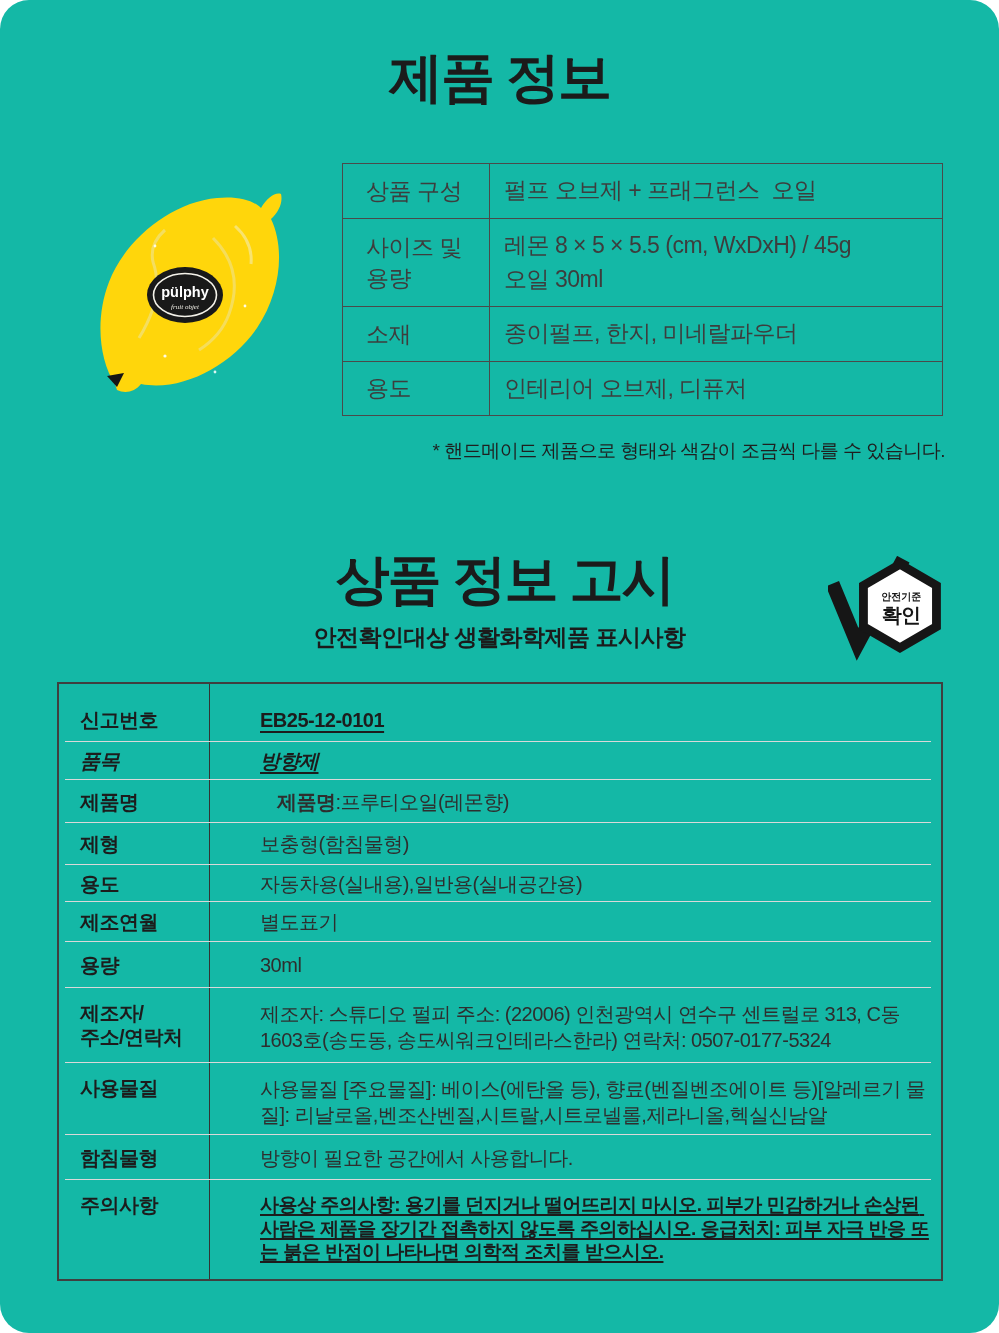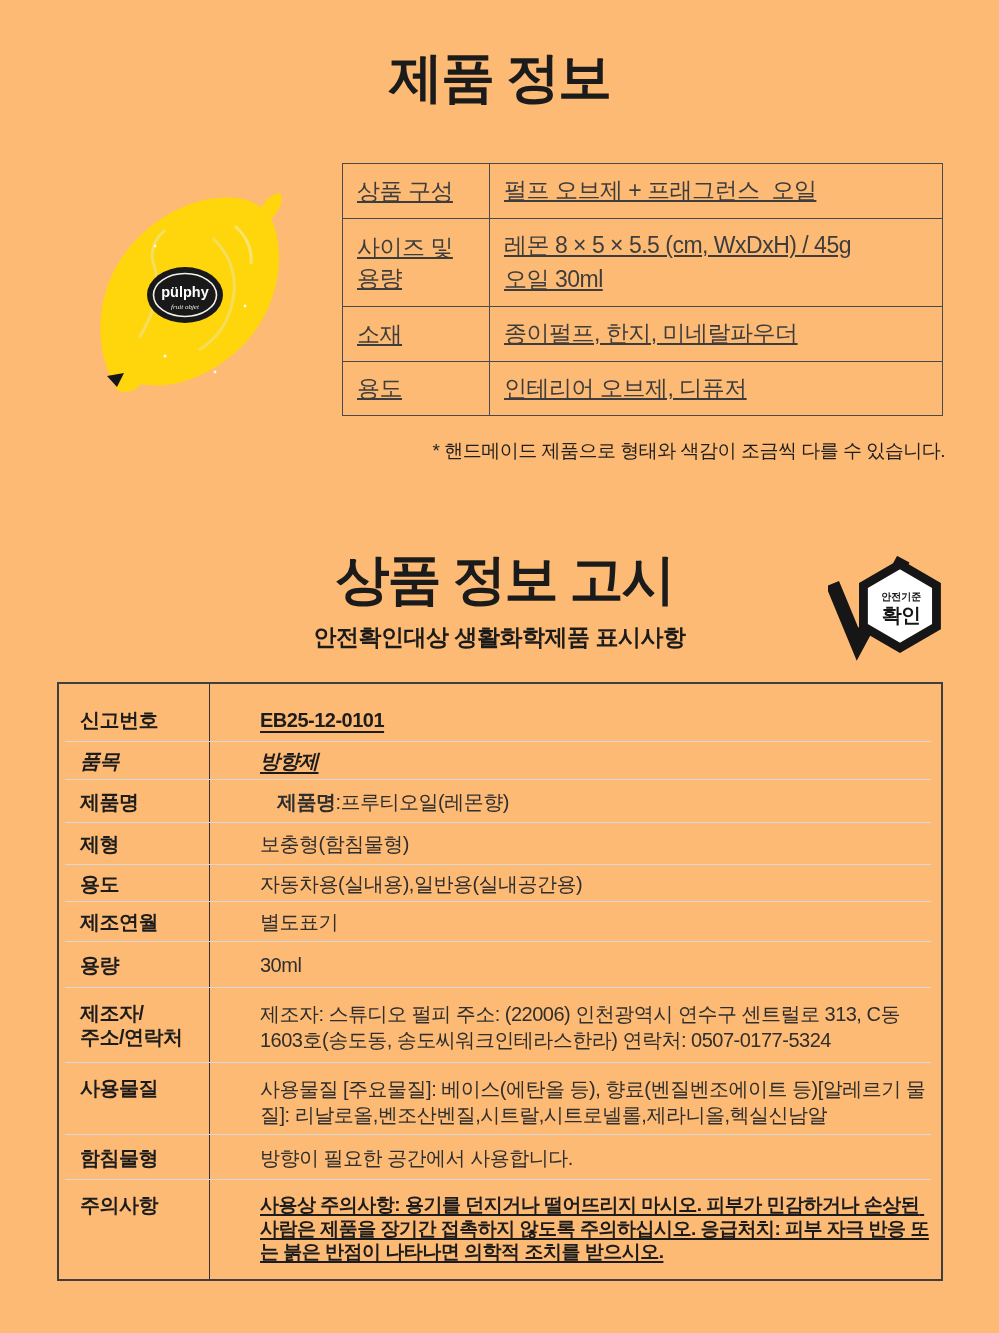--- a/index.html
+++ b/index.html
@@ -1,18 +1,18 @@
 <!DOCTYPE html>
 <html><head>
 <meta charset="utf-8">
 <style>
   html,body{margin:0;padding:0;background:#fff;}
   .canvas{
-    position:relative;width:999px;height:1333px;background:#fdba74;overflow:hidden;
-    font-family:"Liberation Sans","DejaVu Sans",sans-serif;color:#1e1e1e;
+    position:relative;width:999px;height:1333px;background:#14b8a6;overflow:hidden;
+    font-family:"Liberation Sans","DejaVu Sans",sans-serif;color:#1e1e1e;border-radius:29px;
   }
   
   .h1{
     position:absolute;left:0;top:42px;width:999px;text-align:center;
     font-size:54px;font-weight:800;letter-spacing:-2px;color:#1b1b1b;
   }
   .h2{
     position:absolute;left:5px;top:544px;width:999px;text-align:center;
     font-size:54px;font-weight:800;letter-spacing:-2px;color:#1b1b1b;
   }
@@ -24,23 +24,22 @@
   .lemon-wrap{position:absolute;left:95px;top:186px;width:195px;height:212px;}
   .lemon-wrap svg{display:block;width:100%;height:100%;}
   .badge-brand{font-family:"Liberation Sans","DejaVu Sans",sans-serif;font-weight:700;}
   .badge-tag{font-family:"Liberation Serif","DejaVu Serif",serif;font-style:italic;}
   
   .spec-table{
     position:absolute;left:342px;top:163px;width:601px;border-collapse:collapse;
     font-size:23px;color:#3d3d3d;table-layout:fixed;
   }
   .spec-table td{
-    border:1px solid #4a4a4a;padding:0 14px 0 14px;vertical-align:middle;
+    border:1px solid #4a4a4a;padding:0 14px 0 23px;vertical-align:middle;
     letter-spacing:-0.5px;
-    text-decoration:underline;
   }
   .spec-table td.val{padding-left:14px;white-space:pre-wrap;line-height:1.45;}
   .spec-table col.c1{width:147px;}
   .spec-r1{height:55px;} .spec-r2{height:88px;} .spec-r3{height:55px;} .spec-r4{height:54px;}
   
   .note{
     position:absolute;right:54px;top:438px;font-size:19px;color:#1f1f1f;
     letter-spacing:-0.5px;
   }
   

